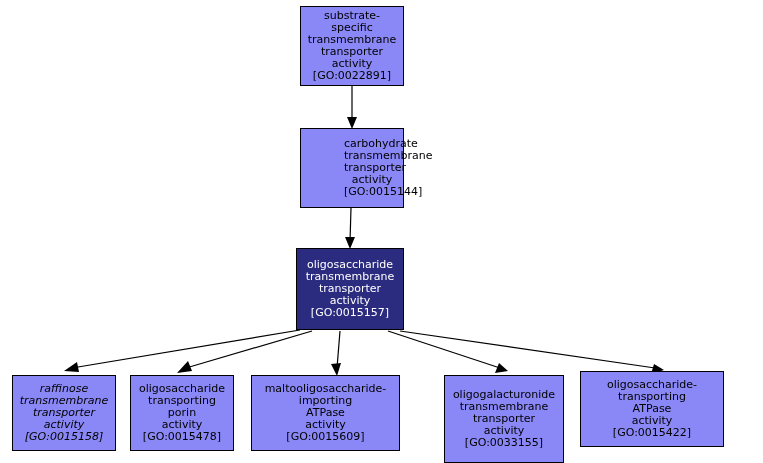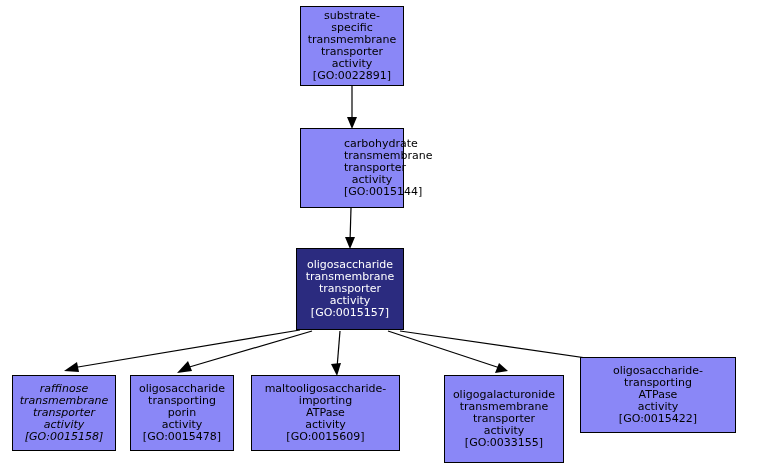--- a/index.html
+++ b/index.html
@@ -122,19 +122,19 @@
   </div>
 
   <div class="node" style="left:444px; top:375px; width:120px; height:88px;">
     <span class="label">oligogalacturonide
 transmembrane
 transporter
 activity
 [GO:0033155]</span>
   </div>
 
-  <div class="node" style="left:580px; top:357px; width:156px; height:76px;">
+  <div class="node" style="left:580px; top:371px; width:144px; height:76px;">
     <span class="label">oligosaccharide-transporting
 ATPase
 activity
 [GO:0015422]</span>
   </div>
 </div>
 
 </body></html>

